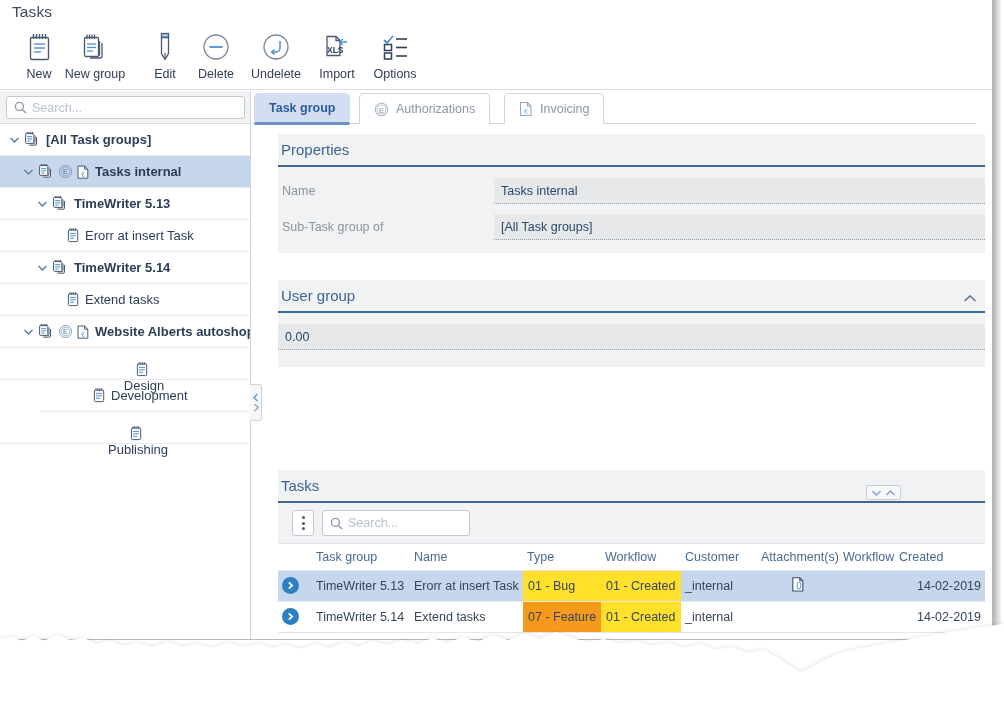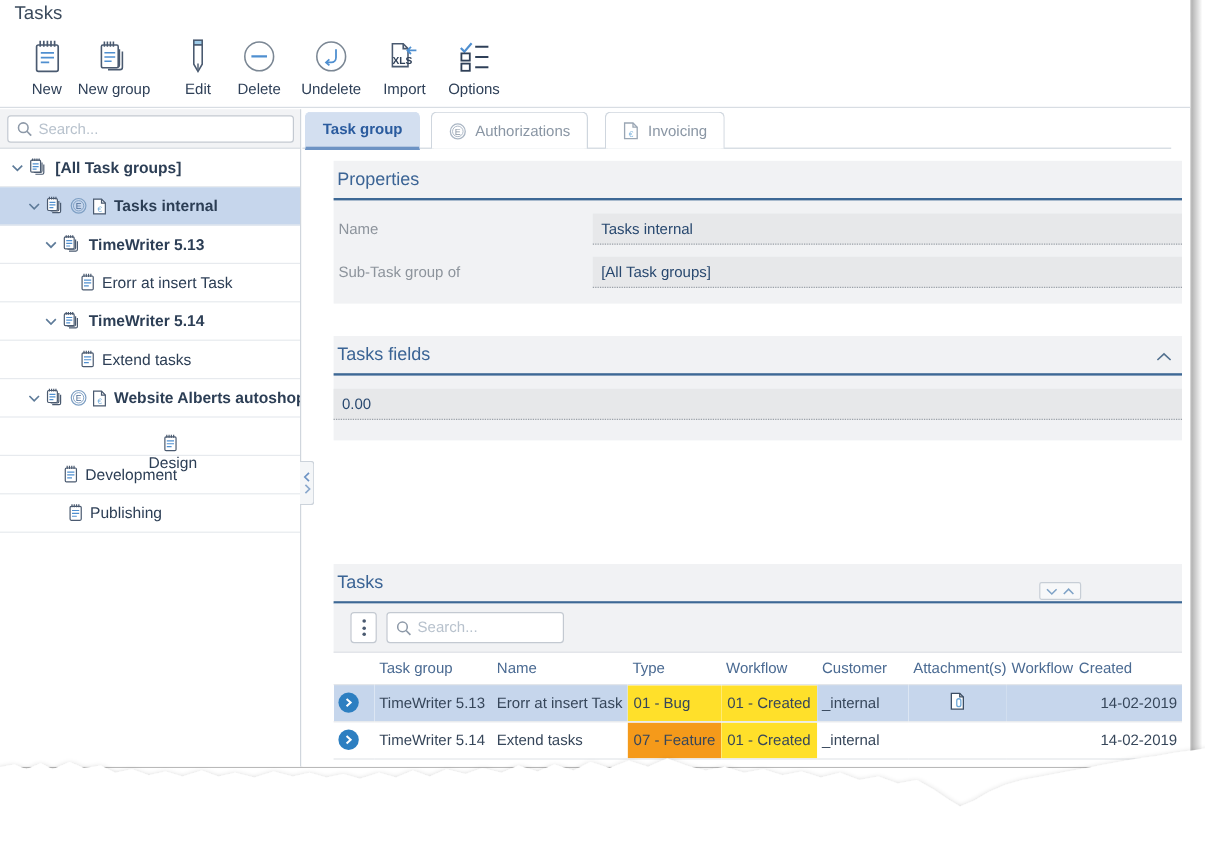--- a/index.html
+++ b/index.html
@@ -625,37 +625,37 @@
               <line x1="5.9" y1="1.2" x2="5.9" y2="3.8" stroke="#4a5a70" stroke-width="1"></line>
               <line x1="7.8" y1="1.2" x2="7.8" y2="3.8" stroke="#4a5a70" stroke-width="1"></line>
               <line x1="9.7" y1="1.2" x2="9.7" y2="3.8" stroke="#4a5a70" stroke-width="1"></line>
               <line x1="4" y1="6.4" x2="10" y2="6.4" stroke="#4f8fd0" stroke-width="1"></line>
               <line x1="4" y1="8.8" x2="10" y2="8.8" stroke="#4f8fd0" stroke-width="1"></line>
               <line x1="4" y1="11.2" x2="8" y2="11.2" stroke="#4f8fd0" stroke-width="1"></line>
             </svg>
           </span>
           <span class="tlbl">Design</span>
         </div>
-        <div class="tnode" style="padding-left: 36px;">
+        <div class="tnode" style="padding-left: 36px; margin-left: 40px;">
           <span class="chev"></span>
           <span class="tico">
             <svg width="14" height="17" viewBox="0 0 14 17">
               <rect x="2.4" y="3" width="9.3" height="11.6" rx="1" fill="#fff" stroke="#4a5a70" stroke-width="1"></rect>
               <line x1="4" y1="1.2" x2="4" y2="3.8" stroke="#4a5a70" stroke-width="1"></line>
               <line x1="5.9" y1="1.2" x2="5.9" y2="3.8" stroke="#4a5a70" stroke-width="1"></line>
               <line x1="7.8" y1="1.2" x2="7.8" y2="3.8" stroke="#4a5a70" stroke-width="1"></line>
               <line x1="9.7" y1="1.2" x2="9.7" y2="3.8" stroke="#4a5a70" stroke-width="1"></line>
               <line x1="4" y1="6.4" x2="10" y2="6.4" stroke="#4f8fd0" stroke-width="1"></line>
               <line x1="4" y1="8.8" x2="10" y2="8.8" stroke="#4f8fd0" stroke-width="1"></line>
               <line x1="4" y1="11.2" x2="8" y2="11.2" stroke="#4f8fd0" stroke-width="1"></line>
             </svg>
           </span>
           <span class="tlbl">Development</span>
         </div>
-        <div class="tnode" style="padding-left: 40px;">
+        <div class="tnode" style="padding-left: 24px; flex-direction: column;">
           <span class="chev"></span>
           <span class="tico">
             <svg width="14" height="17" viewBox="0 0 14 17">
               <rect x="2.4" y="3" width="9.3" height="11.6" rx="1" fill="#fff" stroke="#4a5a70" stroke-width="1"></rect>
               <line x1="4" y1="1.2" x2="4" y2="3.8" stroke="#4a5a70" stroke-width="1"></line>
               <line x1="5.9" y1="1.2" x2="5.9" y2="3.8" stroke="#4a5a70" stroke-width="1"></line>
               <line x1="7.8" y1="1.2" x2="7.8" y2="3.8" stroke="#4a5a70" stroke-width="1"></line>
               <line x1="9.7" y1="1.2" x2="9.7" y2="3.8" stroke="#4a5a70" stroke-width="1"></line>
               <line x1="4" y1="6.4" x2="10" y2="6.4" stroke="#4f8fd0" stroke-width="1"></line>
               <line x1="4" y1="8.8" x2="10" y2="8.8" stroke="#4f8fd0" stroke-width="1"></line>
@@ -713,21 +713,21 @@
       </div>
       <div class="frow">
         <div class="flabel">Sub-Task group of</div>
         <div class="fval">[All Task groups]</div>
       </div>
       <div style="height:8px;"></div>
     </div>
 
     <div class="section" style="top:189px;">
       <div class="sec-head">
-        <span class="sec-title">Tasks fields</span>
+        <span class="sec-title">User group</span>
         <span class="sec-collapse">
           <svg width="14" height="9" viewBox="0 0 14 9">
             <path d="M1.5 7 L7 2 L12.5 7" fill="none" stroke="#53718f" stroke-width="1.4"></path>
           </svg>
         </span>
       </div>
       <div style="height:6px;"></div>
       <div class="frow">
         <div class="fval">0.00</div>
       </div>

